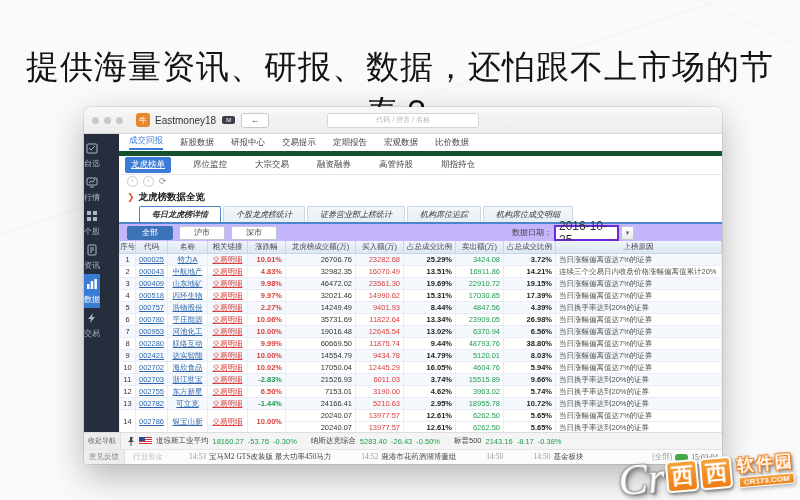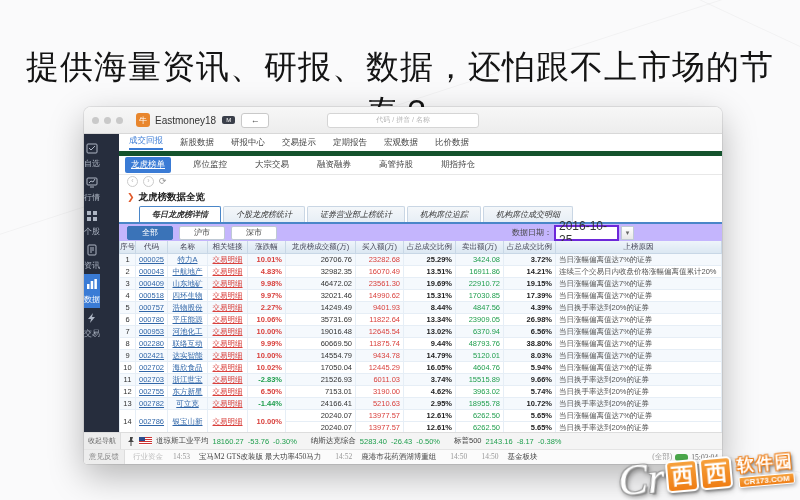--- a/index.html
+++ b/index.html
@@ -102,21 +102,21 @@
   .flag{width:13px;height:8px;margin-right:4px;position:relative;background:repeating-linear-gradient(#c33 0 1px,#fff 1px 2px);}
   .flag::after{content:"";position:absolute;left:0;top:0;width:6px;height:4px;background:#2b4c8c;}
   .idx{display:flex;align-items:center;gap:4px;margin-right:14px;}
   .idxname{color:#444;}
   .idxval{color:#1f9e4d;}
   
   .ticker{height:14px;background:#fbfbfb;border-top:1px solid #e4e4e4;display:flex;align-items:center;
     font-size:7.5px;flex:0 0 auto;color:#444;font-family:Liberation Serif, serif;}
   .feedback{background:#ededed;color:#888;height:100%;display:flex;align-items:center;padding:0 5px;border-right:1px solid #ddd;}
   .mutedlbl{color:#c0c0c0;margin:0 10px 0 8px;}
-  .titem{margin-right:14px;display:flex;gap:9px;}
+  .titem{margin-right:14px;display:flex;gap:3px;margin-left:16px;}
   .ttime{color:#999;}
   .tright{margin-left:auto;display:flex;align-items:center;gap:3px;margin-right:4px;}
   .scope{color:#999;}
   .livepill{background:#4aa64a;border-radius:3px;width:13px;height:7px;}
   .clock{color:#666;}
   
   .wm{position:absolute;right:6px;bottom:6px;transform:rotate(-5deg);display:flex;align-items:center;gap:2px;
     filter:drop-shadow(1px 2px 2px rgba(0,0,0,.3));}
   .wm-cr{font-family:"Liberation Serif","DejaVu Serif",serif;font-style:italic;font-size:44px;color:#fff;
     text-shadow:-1px -1px 0 #999,1px -1px 0 #999,-1px 1px 0 #999,2px 2px 1px #888;line-height:40px;}

